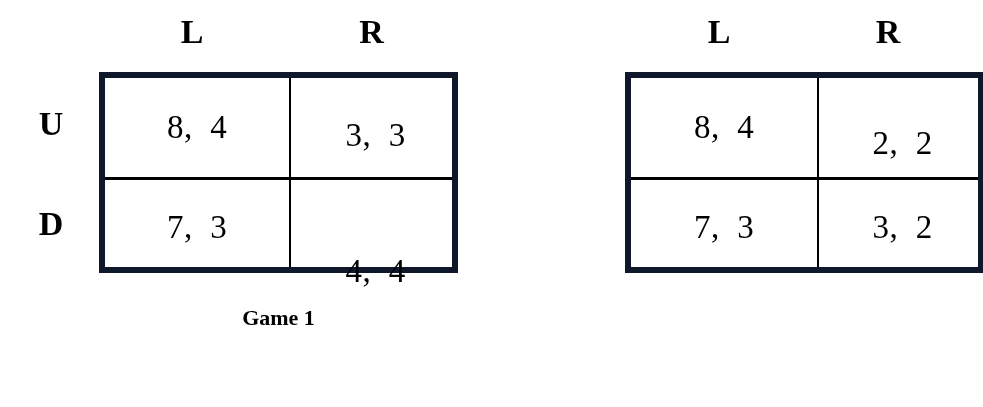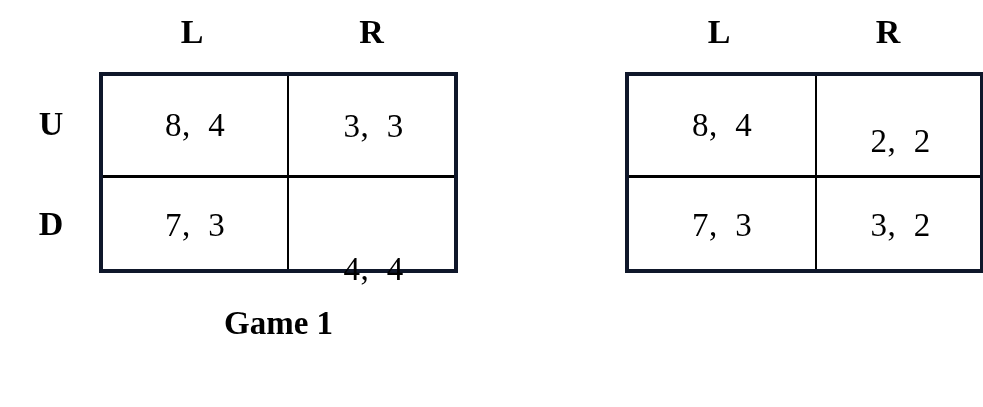--- a/index.html
+++ b/index.html
@@ -50,21 +50,21 @@
     position: absolute;
     font-weight: bold;
     font-size: 34px;
     text-align: center;
     width: 46px;
   }
 
   
   .matrix {
     position: absolute;
-    border: 4px solid #0f172a;
+    border: 6px solid #0f172a;
     box-sizing: border-box;
     background: #ffffff;
   }
   .matrix .vline {
     position: absolute;
     top: 0;
     bottom: 0;
     width: 2px;
     background: #000000;
   }
@@ -82,21 +82,21 @@
     justify-content: center;
     font-size: 33px;
     font-weight: normal;
     letter-spacing: 0.5px;
     white-space: pre;
   }
 
   .caption {
     position: absolute;
     font-weight: bold;
-    font-size: 33px;
+    font-size: 22px;
     text-align: center;
     white-space: nowrap;
   }
 </style>
 </head>
 <body>
 
 <div class="canvas">
 
   <div class="game" style="left:0; width:500px; height:407px;">
@@ -107,21 +107,21 @@
     </div>
 
     <div class="row-label" style="left:28px; top:105px;">U</div>
     <div class="row-label" style="left:28px; top:205px;">D</div>
 
     <div class="matrix" style="left:99px; top:72px; width:359px; height:201px;">
       <div class="vline" style="left:184px;"></div>
       <div class="hline" style="top:99px;"></div>
 
       <div class="cell" style="left:0; top:0; width:184px; height:99px;">8,  4</div>
-      <div class="cell" style="left:186px; top:1px; width:169px; height:99px;text-align:center;">3,  3</div>
+      <div class="cell" style="left:186px; top:8px; width:169px; height:99px;text-align:center;">3,  3</div>
       <div class="cell" style="left:0; top:102px; width:184px; height:95px;">7,  3</div>
       <div class="cell" style="left:186px; top:102px; width:169px; height:95px;margin-top:44px;">4,  4</div>
     </div>
 
     <div class="caption" style="left:99px; top:305px; width:359px;">Game 1</div>
   </div>
 
   <div class="game" style="left:500px; width:483px; height:407px;">
 
     <div class="col-headers" style="left:0; width:483px;">

